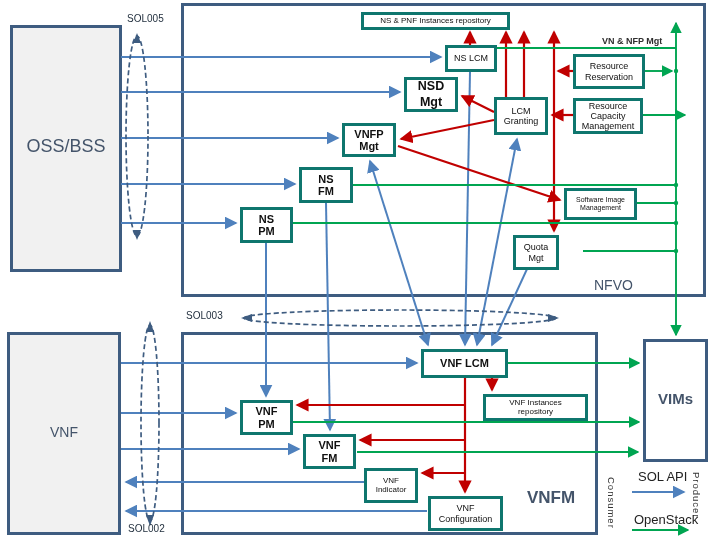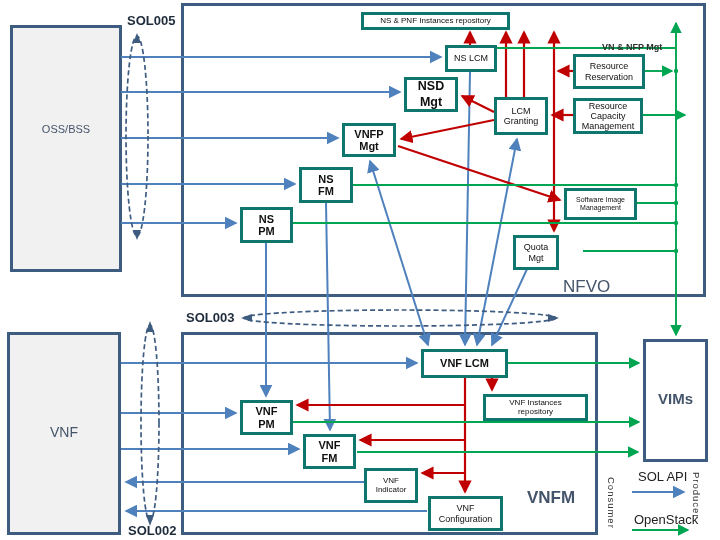--- a/index.html
+++ b/index.html
@@ -8,21 +8,21 @@
   .bigbox{position:absolute;box-sizing:border-box;border:3px solid #3e5c80;background:#fff;}
   .gray{background:#f1f1f1;}
   .bx{position:absolute;box-sizing:border-box;background:#fff;border:3px solid #0f766e;
       display:flex;align-items:center;justify-content:center;text-align:center;
       white-space:pre-line;font-size:9px;line-height:1.12;color:#101010;z-index:6;}
   .b11{font-size:11px;font-weight:bold;}
   .b12{font-size:12.5px;font-weight:bold;line-height:1.25;}
   .f8{font-size:8px;}
   .f7{font-size:7px;}
   svg.lines{position:absolute;left:0;top:0;z-index:4;}
-  .lbl{position:absolute;font-size:13px;font-weight:bold;color:#1d2b3a;z-index:7;}
+  .lbl{position:absolute;font-size:10px;font-weight:normal;color:#1d2b3a;z-index:7;}
   .ann{position:absolute;font-size:9px;font-weight:bold;color:#2f2f2f;z-index:7;}
   .huge{position:absolute;color:#44546a;z-index:7;}
   .vtext{position:absolute;writing-mode:vertical-rl;font-size:9.5px;color:#333;
          letter-spacing:1px;z-index:7;}
   .legtxt{position:absolute;font-size:13px;color:#222;z-index:7;}
 </style>
 </head>
 <body>
 
 <div class="stage">
@@ -149,29 +149,29 @@
   <div class="bx b11" style="left:421px;top:349px;width:87px;height:29px;">VNF LCM</div>
   <div class="bx b11" style="left:240px;top:400px;width:53px;height:35px;">VNF
 PM</div>
   <div class="bx b11" style="left:303px;top:434px;width:53px;height:35px;">VNF
 FM</div>
   <div class="bx f8" style="left:364px;top:468px;width:54px;height:35px;">VNF
 Indicator</div>
   <div class="bx" style="left:428px;top:496px;width:75px;height:35px;">VNF
 Configuration</div>
 
-  <div class="huge" style="left:12px;top:123px;width:108px;text-align:center;font-size:11px;">OSS/BSS</div>
-  <div class="huge" style="left:563px;top:277px;font-size:17px;">NFVO</div>
+  <div class="huge" style="left:12px;top:136px;width:108px;text-align:center;font-size:18px;">OSS/BSS</div>
+  <div class="huge" style="left:594px;top:277px;font-size:14px;">NFVO</div>
   <div class="huge" style="left:9px;top:424px;width:110px;text-align:center;font-size:14px;">VNF</div>
   <div class="huge" style="left:527px;top:488px;font-size:17px;font-weight:600;">VNFM</div>
   <div class="huge" style="left:645px;top:390px;width:61px;text-align:center;font-size:15px;font-weight:600;">VIMs</div>
 
   <div class="lbl" style="left:127px;top:13px;">SOL005</div>
   <div class="lbl" style="left:186px;top:310px;">SOL003</div>
   <div class="lbl" style="left:128px;top:523px;">SOL002</div>
-  <div class="ann" style="left:602px;top:36px;margin-top:6px;">VN &amp; NFP Mgt</div>
+  <div class="ann" style="left:602px;top:36px;">VN &amp; NFP Mgt</div>
 
   <div class="vtext" style="left:606px;top:477px;height:60px;">Consumer</div>
   <div class="vtext" style="left:691px;top:472px;height:60px;">Producer</div>
   <div class="legtxt" style="left:638px;top:469px;">SOL API</div>
   <div class="legtxt" style="left:634px;top:512px;">OpenStack</div>
 
 </div>
 
 </body></html>

